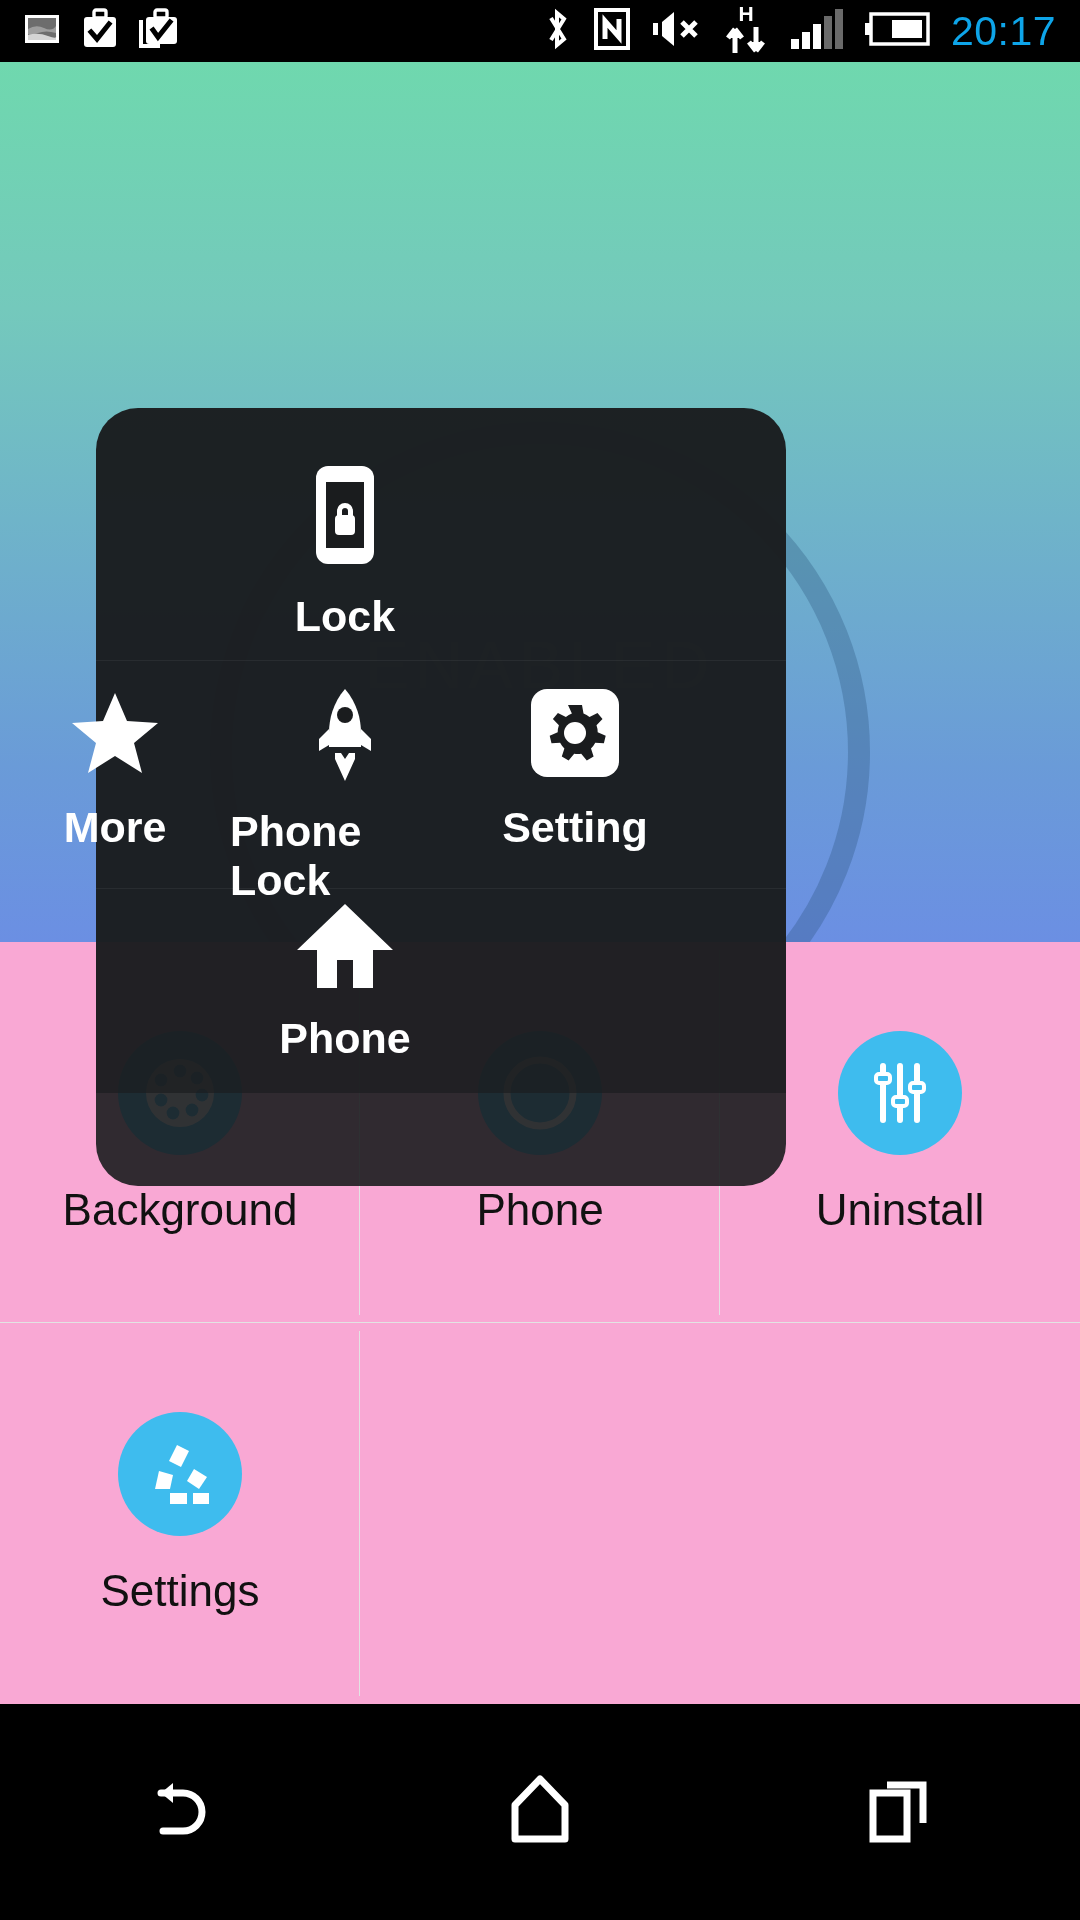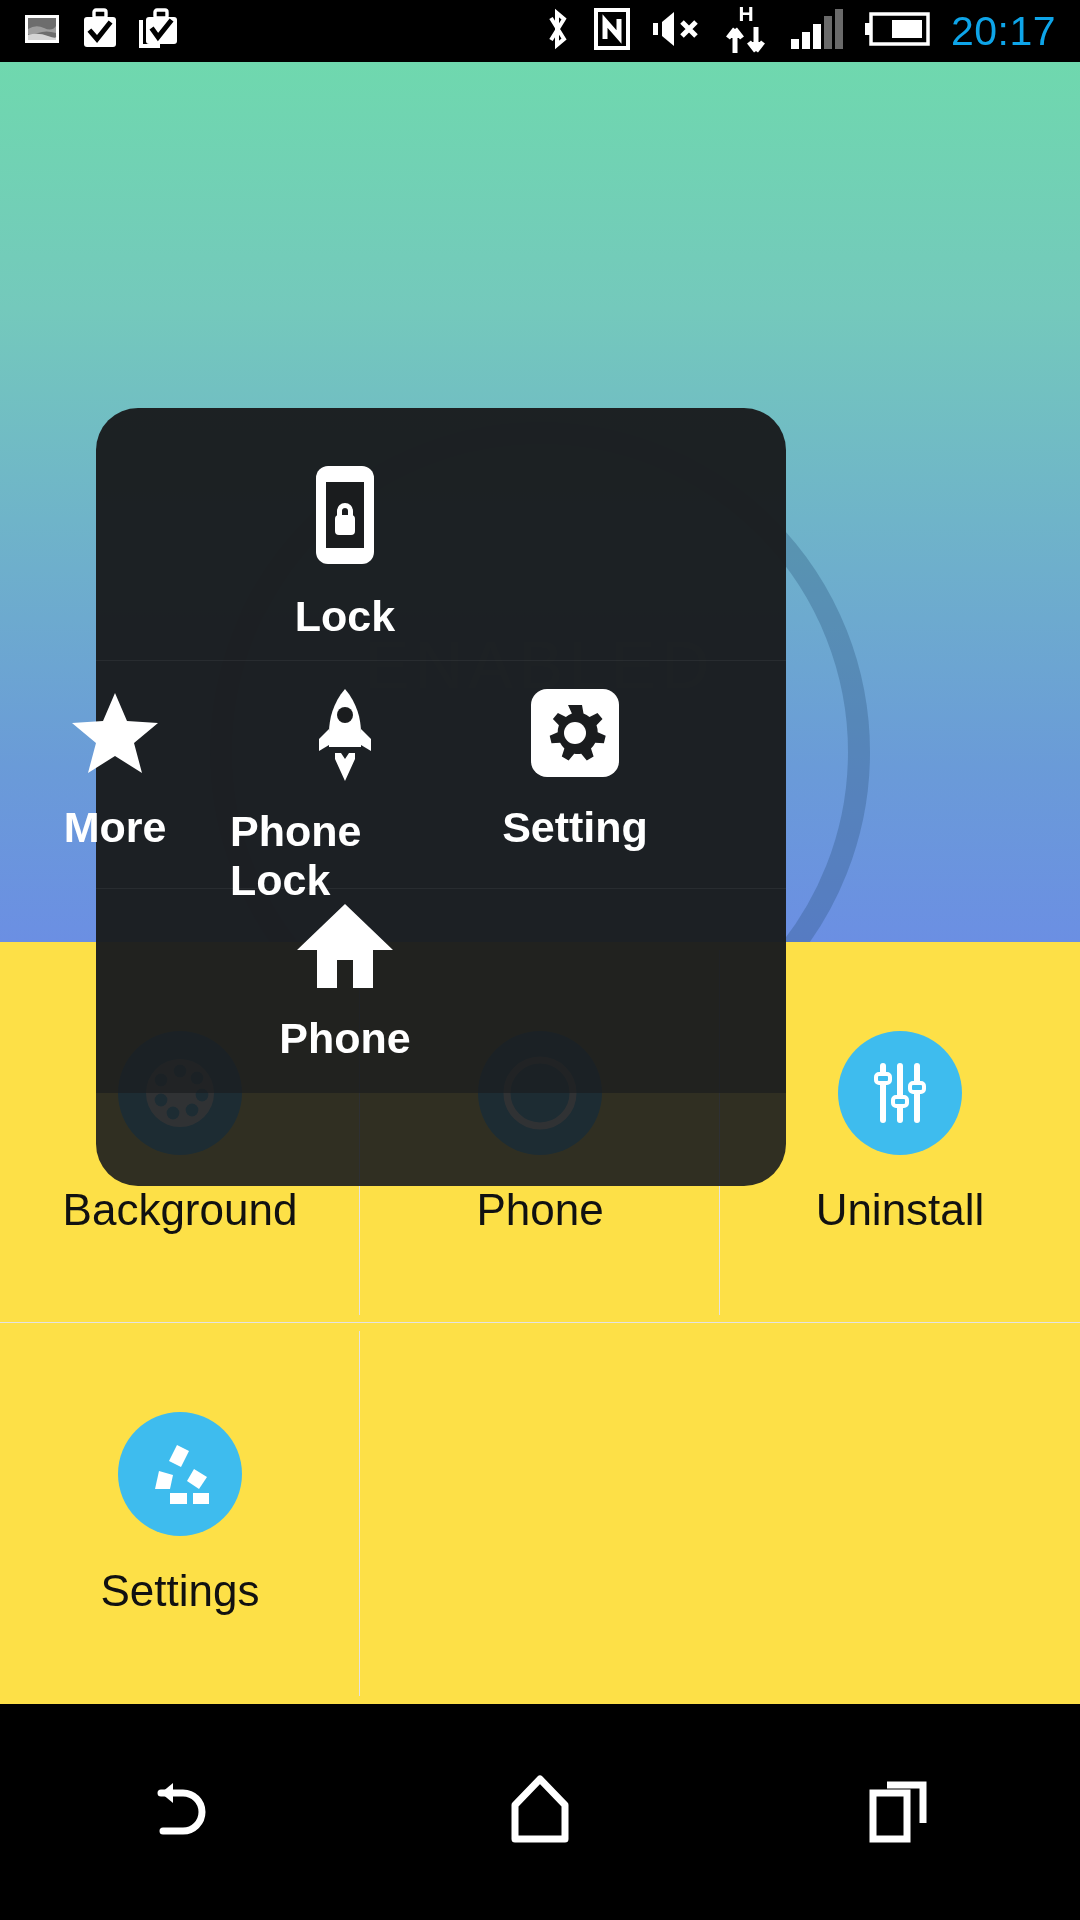--- a/index.html
+++ b/index.html
@@ -34,21 +34,21 @@
   }
   #enabled-text{
     position:absolute; left:0; right:0; top:565px; text-align:center;
     font-size:66px; letter-spacing:6px; color:rgba(255,255,255,0.22);
     font-weight:400;
   }
 
   
   #grid{
     position:absolute; left:0; top:942px; width:1080px; height:762px;
-    background:#fde047;
+    background:#f9a8d4;
     display:grid; grid-template-columns:repeat(3,1fr); grid-template-rows:repeat(2,1fr);
   }
   .cell{
     display:flex; flex-direction:column; align-items:center; justify-content:center;
     gap:30px; position:relative;
   }
   .cell::after{
     content:""; position:absolute; right:0; top:8px; bottom:8px; width:1px; background:#e3e3e3;
   }
   .cell:nth-child(3n)::after{ display:none; }

